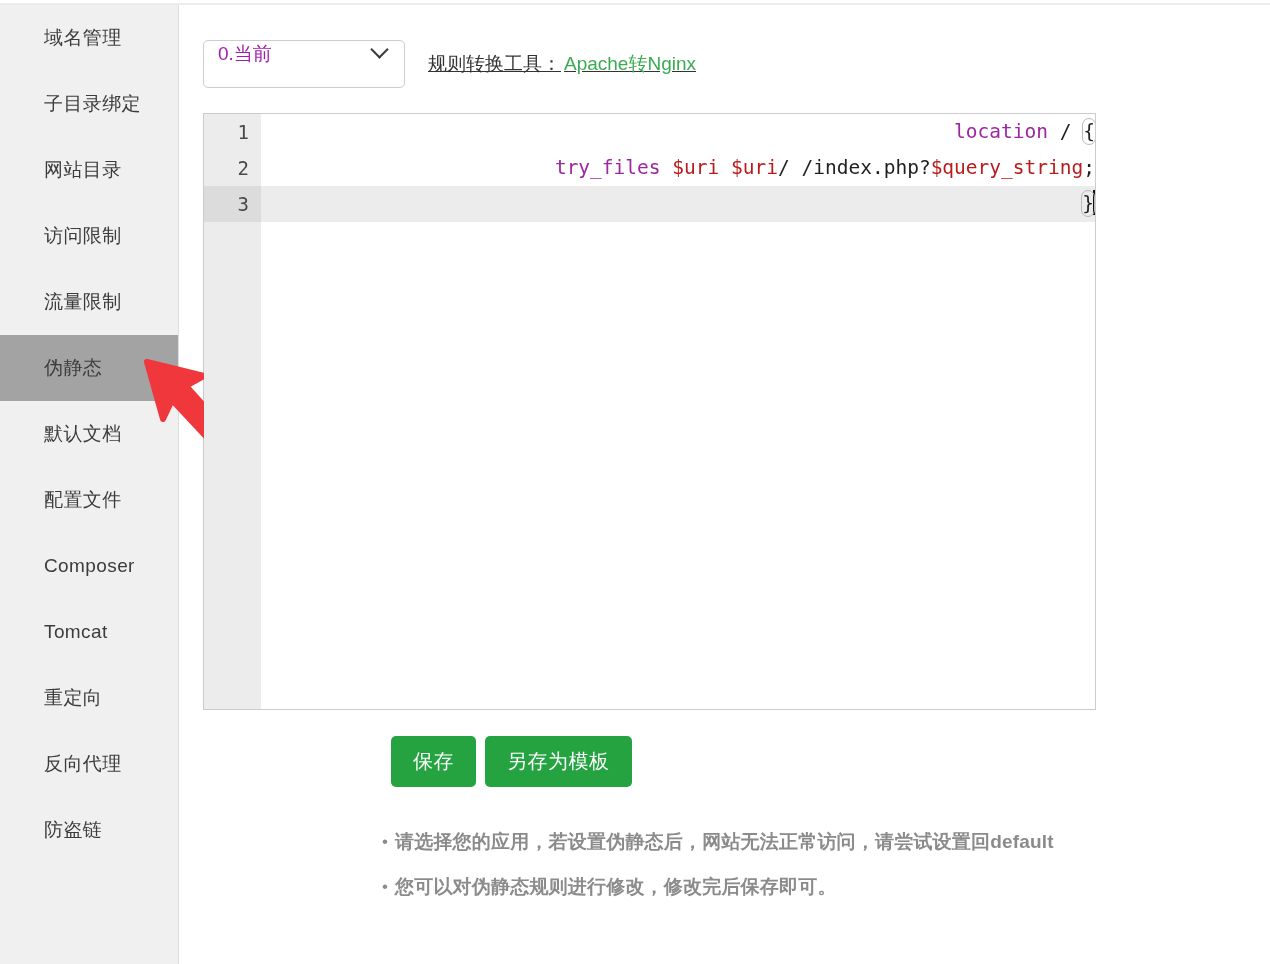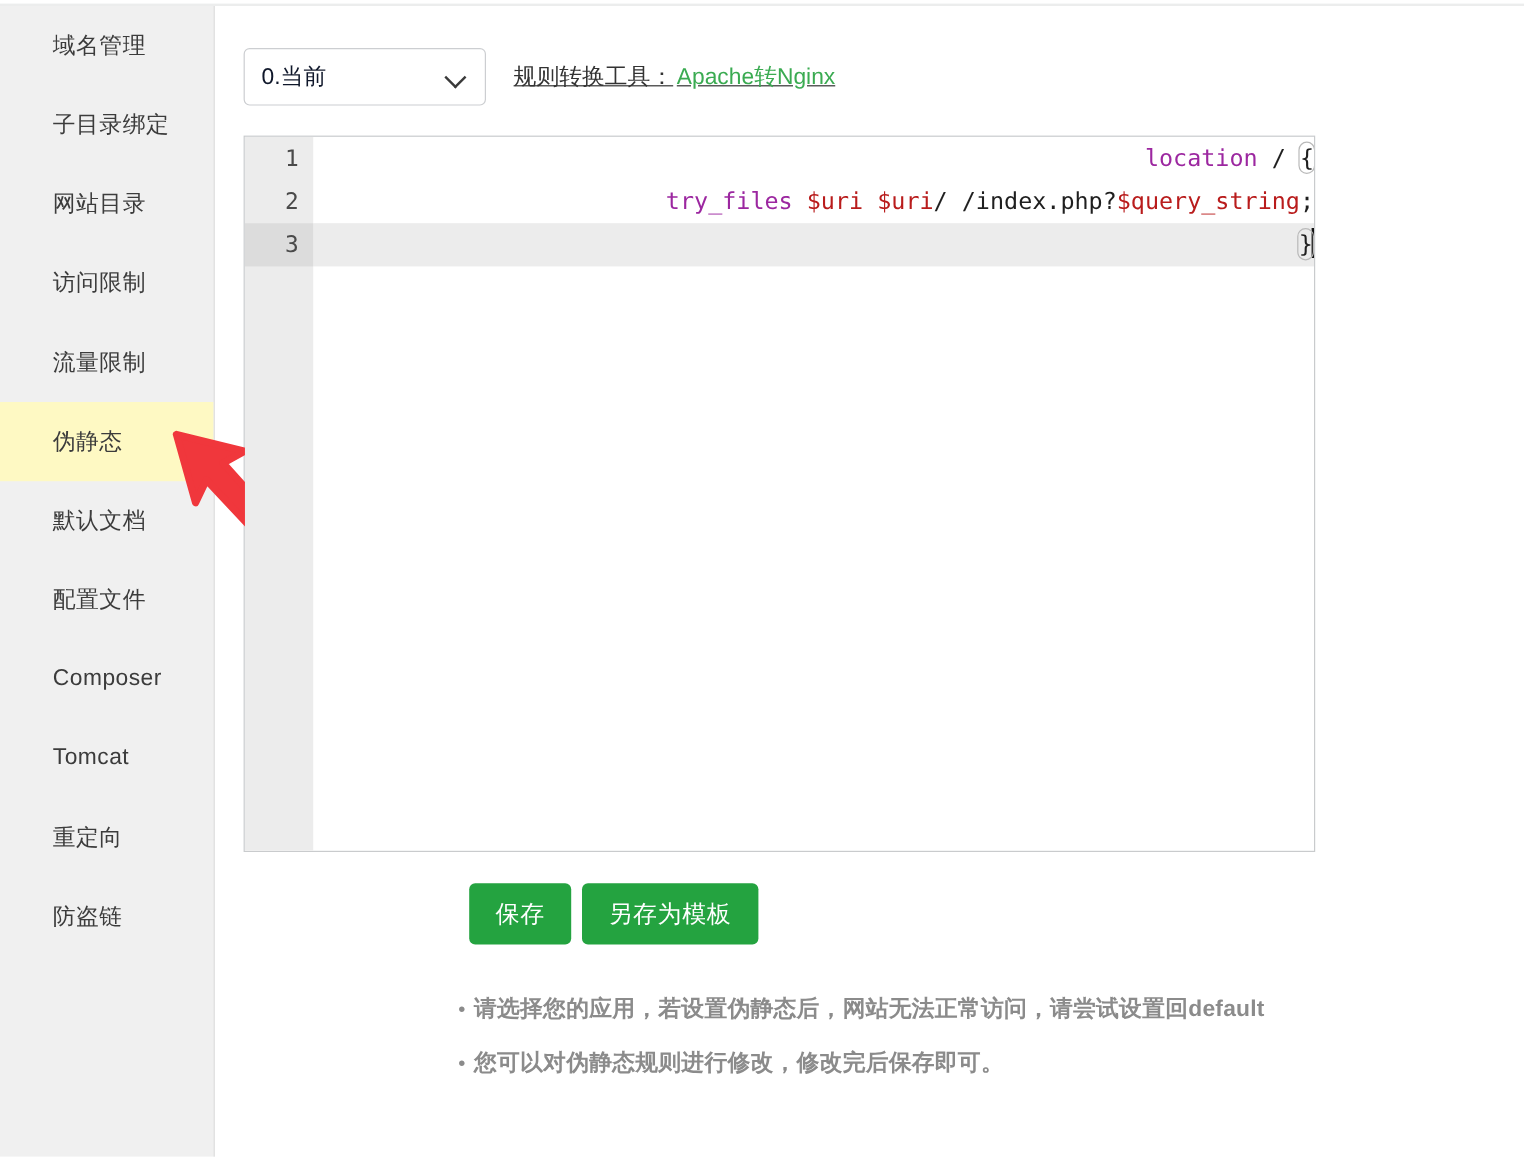--- a/index.html
+++ b/index.html
@@ -36,45 +36,45 @@
     align-items: center;
     padding-left: 44px;
     font-size: 19px;
     color: #3c3c3c;
     letter-spacing: .4px;
     background: transparent;
     cursor: pointer;
     user-select: none;
   }
   .side-item.active {
-    background: #fef9c3;
+    background: #a3a3a3;
   }
 
   
   .content {
     position: absolute; left: 180px; top: 5px;
     width: 1090px; height: 959px;
     background: #ffffff;
   }
 
   
   .toolbar {
     position: absolute; left: 23px; top: 35px;
     display: flex; align-items: center;
   }
   .select-box {
     position: relative;
     width: 202px; height: 48px;
     border: 1px solid #ccced1;
     border-radius: 5px;
     background: #ffffff;
-    display: flex; align-items: center;
+    display: flex; 
     padding: 0 14px;
     font-size: 19px;
-    color: #0f172a;
+    color: #a21caf;
     cursor: pointer;
   }
   .select-value { flex: 1; }
   .chevron { width: 16px; height: 16px; position: relative; flex: none; margin-right: 2px; }
   .chevron::before {
     content: "";
     position: absolute; left: 1px; top: 2px;
     width: 11px; height: 11px;
     border-right: 2px solid #3a3a3a;
     border-bottom: 2px solid #3a3a3a;
@@ -243,20 +243,23 @@
     <div class="side-item">
       <span>Composer</span>
     </div>
     <div class="side-item">
       <span>Tomcat</span>
     </div>
     <div class="side-item">
       <span>重定向</span>
     </div>
     <div class="side-item">
+      <span>反向代理</span>
+    </div>
+    <div class="side-item">
       <span>防盗链</span>
     </div>
   </nav>
 
   <main class="content">
 
     <div class="toolbar">
       <div class="select-box">
         <span class="select-value">0.当前</span>
         <span class="chevron"></span>

